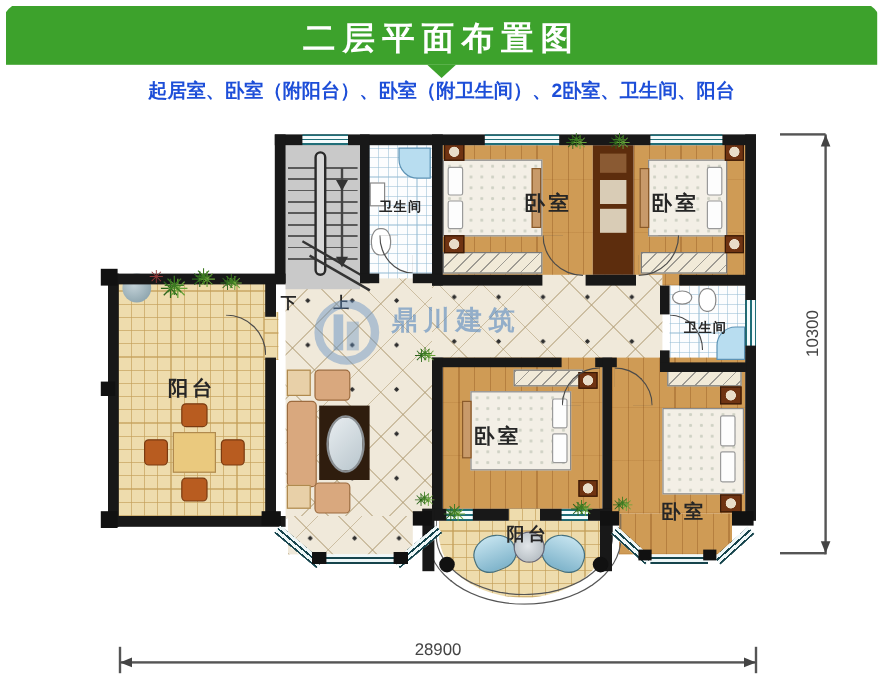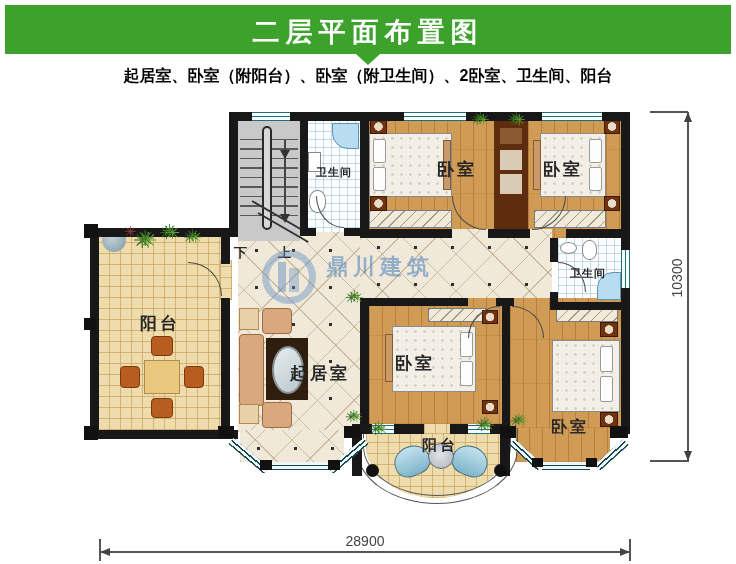--- a/index.html
+++ b/index.html
@@ -1,16 +1,16 @@
 <!DOCTYPE html>
 <html><head>
 <meta charset="utf-8">
 <style>
   html,body{margin:0;padding:0;background:#fff;font-family:"Liberation Sans",sans-serif;}
-  #stage{position:relative;width:736px;height:564px;background:#fff;overflow:hidden;}
+  #stage{position:relative;width:736px;height:564px;background:#fff;overflow:hidden;border-radius:25px;}
   .abs{position:absolute;}
   
   .wall{position:absolute;background:#181818;z-index:10;}
   .blk{position:absolute;background:#111;z-index:12;}
   
   .f-wood{position:absolute;z-index:1;background-color:#cf9b55;
     background-image:repeating-linear-gradient(90deg,rgba(122,62,12,.30) 0 1px,transparent 1px 13px),
                      repeating-linear-gradient(0deg,rgba(150,90,30,.16) 0 1px,transparent 1px 44px);}
   .f-hall{position:absolute;z-index:1;background-color:#f0e9da;
     background-image:radial-gradient(circle,#2f2f2f 1.6px,transparent 1.9px),
@@ -58,21 +58,21 @@
   .rail{position:absolute;z-index:9;border:1.5px solid #555;border-top:none;box-sizing:border-box;background:transparent;}
 </style>
 </head>
 <body>
 
 <div id="stage">
 
   <div class="abs" style="left:5px;top:5px;width:726px;height:49px;background:#3da22c;z-index:30;"></div>
   <div class="abs lbl" style="left:5px;top:14px;width:726px;font-size:27px;color:#fff;letter-spacing:6px;z-index:31;">二层平面布置图</div>
   <div class="abs" style="left:356px;top:54px;width:0;height:0;border-left:12px solid transparent;border-right:12px solid transparent;border-top:11px solid #3da22c;z-index:31;"></div>
-  <div class="abs" style="left:0;top:66px;width:736px;text-align:center;font-size:16px;font-weight:600;color:#000000;z-index:30;">起居室、卧室（附阳台）、卧室（附卫生间）、2卧室、卫生间、阳台</div>
+  <div class="abs" style="left:0;top:66px;width:736px;text-align:center;font-size:16px;font-weight:600;color:#1d4ed8;z-index:30;">起居室、卧室（附阳台）、卧室（附卫生间）、2卧室、卫生间、阳台</div>
 
   <div class="f-stair" style="left:238px;top:121px;width:62px;height:120px;"></div>
   <div class="steps" style="left:240px;top:131px;width:58px;height:86px;"></div>
   <div class="f-bath" style="left:307px;top:121px;width:53px;height:115px;"></div>
   <div class="f-wood" style="left:369px;top:121px;width:125px;height:117px;"></div>
   <div class="f-wood" style="left:528px;top:121px;width:94px;height:117px;"></div>
   <div class="f-hall" style="left:238px;top:232px;width:122px;height:200px;"></div>
   <div class="f-hall" style="left:360px;top:229px;width:192px;height:77px;"></div>
   <div class="f-hall" style="left:240px;top:430px;width:104px;height:32px;"></div>
   <div class="f-bath" style="left:558px;top:238px;width:64px;height:64px;"></div>
@@ -204,21 +204,20 @@
   <div class="pil" style="left:600px;top:376px;width:13px;height:26px;"></div>
   <div class="lbl" style="left:538px;top:417px;width:64px;font-size:16px;z-index:22;">卧室</div>
 
   <div class="stab" style="left:239px;top:308px;width:20px;height:22px;"></div>
   <div class="sofa" style="left:262px;top:308px;width:30px;height:26px;"></div>
   <div class="sofa" style="left:239px;top:334px;width:25px;height:72px;"></div>
   <div class="ctab" style="left:266px;top:338px;width:42px;height:62px;"></div>
   <div class="oval" style="left:272px;top:346px;width:28px;height:44px;"></div>
   <div class="sofa" style="left:262px;top:402px;width:30px;height:26px;"></div>
   <div class="stab" style="left:239px;top:404px;width:20px;height:20px;"></div>
-  <div class="lbl" style="left:282px;top:362px;width:76px;font-size:17px;">起居室</div>
 
   <div class="abs" style="left:102px;top:228px;width:24px;height:24px;border-radius:50%;background:radial-gradient(circle at 40% 40%,#c3d2d8,#7e98a2);z-index:6;"></div>
   <div class="plant" style="left:124px;top:224px;font-size:15px;color:#93383a;text-shadow:none;">✳</div>
   <div class="plant" style="left:136px;top:228px;font-size:22px;">✳</div>
   <div class="plant" style="left:162px;top:222px;font-size:18px;">✳</div>
   <div class="plant" style="left:186px;top:228px;font-size:16px;">✳</div>
   <div class="stab" style="left:144px;top:360px;width:36px;height:34px;background:#eac97e;"></div>
   <div class="chair" style="left:151px;top:336px;width:22px;height:20px;"></div>
   <div class="chair" style="left:151px;top:398px;width:22px;height:20px;"></div>
   <div class="chair" style="left:120px;top:366px;width:20px;height:22px;"></div>

